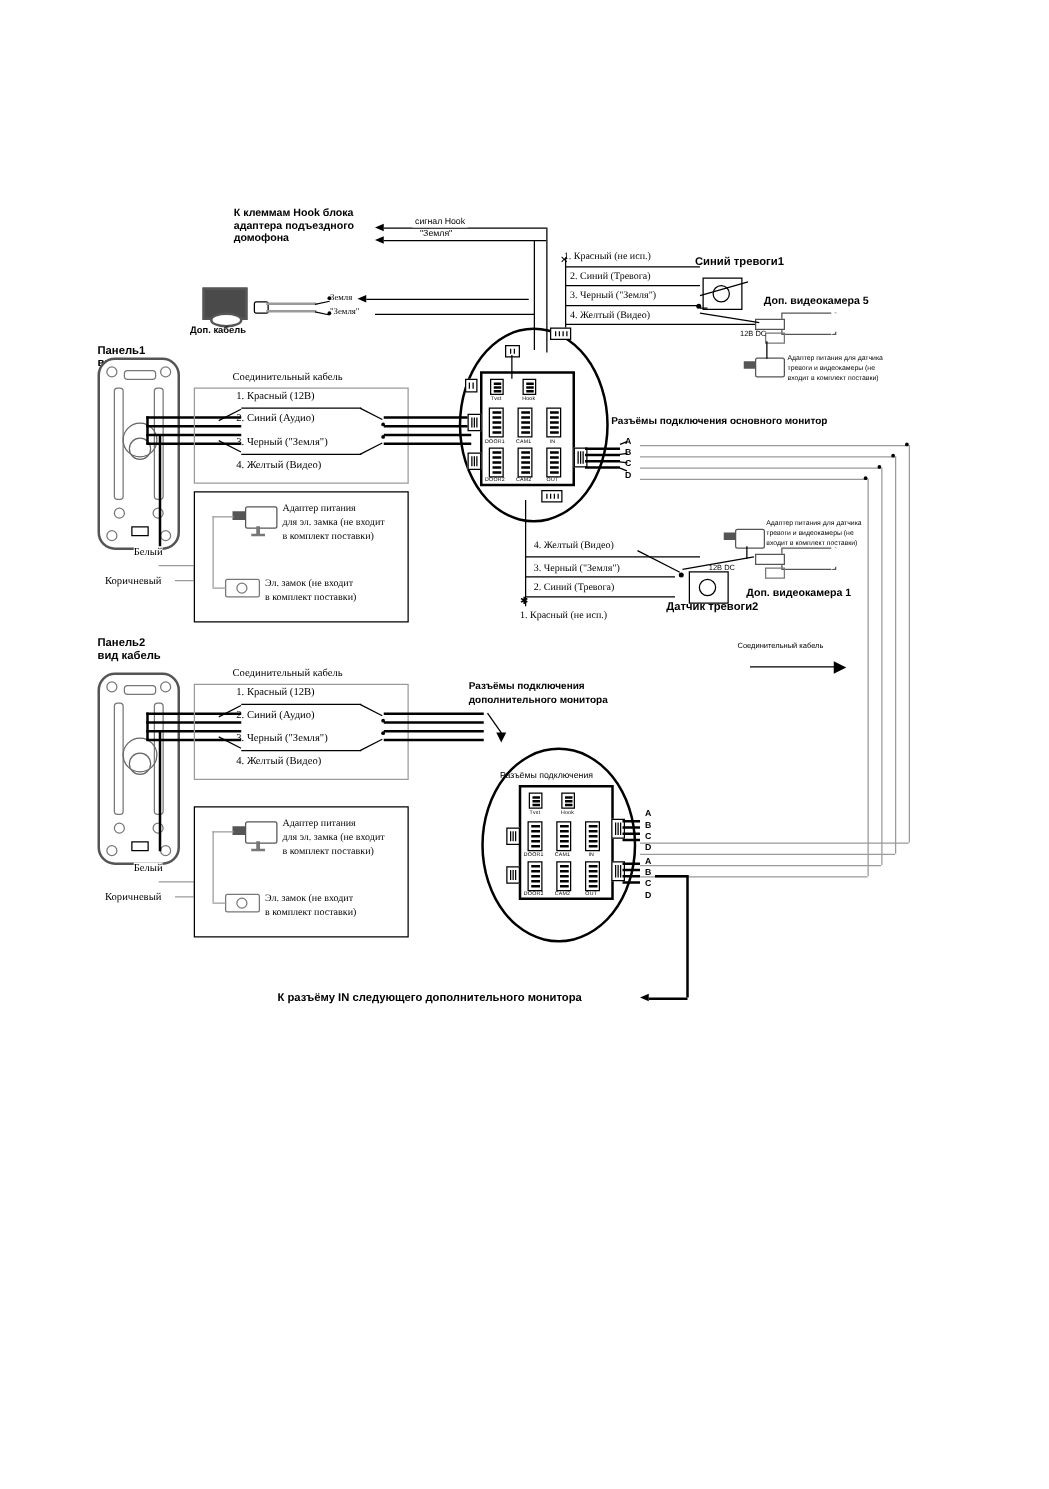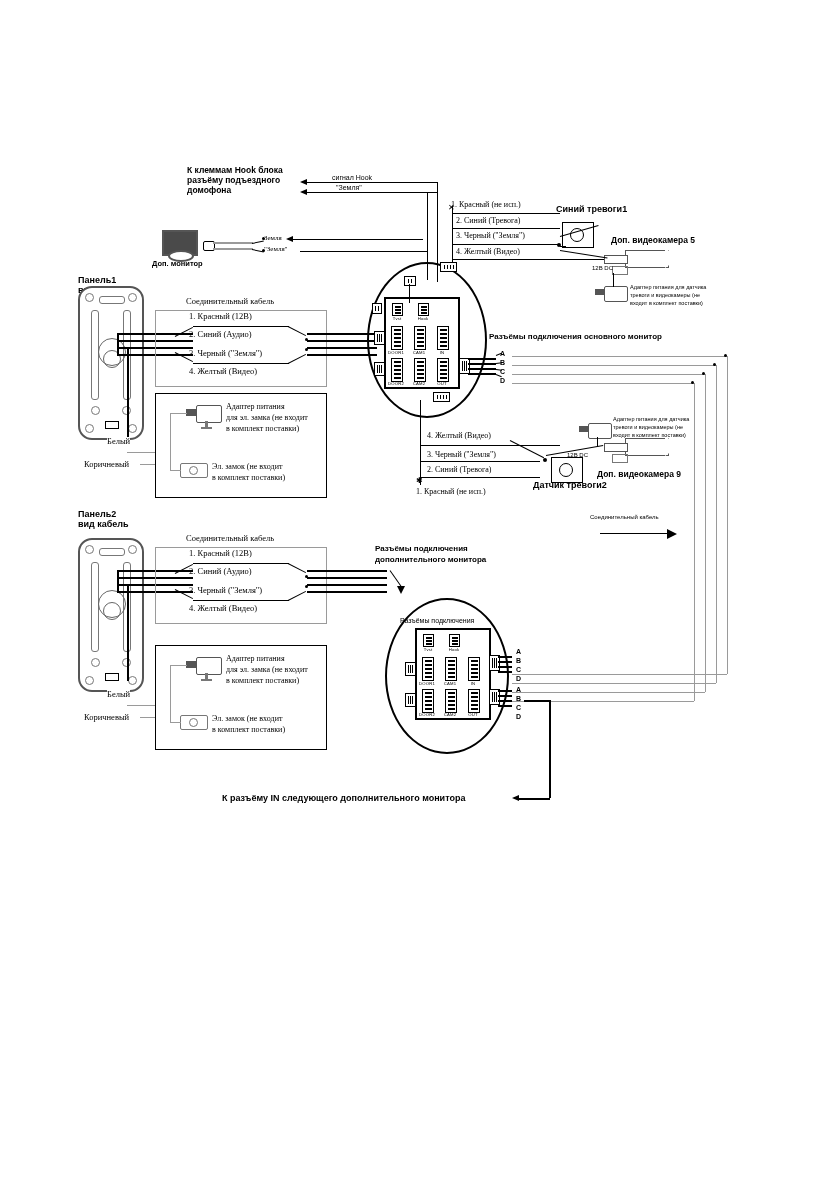--- a/index.html
+++ b/index.html
@@ -62,37 +62,37 @@
   .cam{position:absolute;border:1.5px solid #555;background:#fff;}
   .psu{position:absolute;border:1.5px solid #555;background:#fff;border-radius:2px;}
   .lockbox{position:absolute;border:1.5px solid #777;background:#fff;border-radius:2px;}
 </style>
 </head>
 <body>
 
 <div id="page">
 
   <div class="txt bold" style="left:187px;top:166px;font-size:8.5px;">К клеммам Hook блока
-разъёму подъездного
+адаптера подъездного
 домофона</div>
 
   <div class="hl" style="left:307px;top:182px;width:130px;"></div>
   <div class="arrL" style="left:300px;top:179px;"></div>
   <div class="txt" style="left:330px;top:174px;font-size:7px;background:#fff;padding:0 2px;">сигнал Hook</div>
 
   <div class="hl" style="left:307px;top:192px;width:130px;"></div>
   <div class="arrL" style="left:300px;top:189px;"></div>
   <div class="txt" style="left:334px;top:184px;font-size:7px;background:#fff;padding:0 2px;">"Земля"</div>
 
   <div class="vl" style="left:437px;top:182px;height:100px;"></div>
   <div class="vl" style="left:427px;top:192px;height:88px;"></div>
 
   <div class="mon" style="left:162px;top:230px;width:32px;height:22px;"></div>
   <div class="monstand" style="left:168px;top:250px;width:22px;height:8px;"></div>
-  <div class="txt bold" style="left:152px;top:260px;font-size:7.5px;">Доп. монитор</div>
+  <div class="txt bold" style="left:152px;top:260px;font-size:7.5px;">Доп. кабель</div>
 
   <div class="plug" style="left:203px;top:241px;width:10px;height:8px;border-radius:2px;"></div>
   <div class="hlg" style="left:213px;top:242px;width:40px;height:2px;"></div>
   <div class="hlg" style="left:213px;top:248px;width:40px;height:2px;"></div>
   <div class="hl" style="left:252px;top:243px;width:12px;transform:rotate(-12deg);transform-origin:left center;"></div>
   <div class="hl" style="left:252px;top:249px;width:12px;transform:rotate(12deg);transform-origin:left center;"></div>
 
   <div class="txt serif" style="left:264px;top:234px;font-size:7px;">Земля</div>
   <div class="hl" style="left:293px;top:239px;width:130px;"></div>
   <div class="arrL" style="left:286px;top:236px;"></div>
@@ -327,21 +327,21 @@
   <div class="hl" style="left:420px;top:445px;width:140px;"></div>
   <div class="hl" style="left:420px;top:461px;width:120px;"></div>
   <div class="hl" style="left:420px;top:477px;width:120px;"></div>
   <div class="vl" style="left:420px;top:400px;height:85px;"></div>
   <div class="txt" style="left:416px;top:476px;font-size:8px;">✱</div>
 
   <div class="txt bold" style="left:533px;top:480px;font-size:9px;">Датчик тревоги2</div>
   <div class="boxk" style="left:551px;top:457px;width:30px;height:24px;"></div>
   <div class="abs" style="left:559px;top:463px;width:12px;height:12px;border:1.5px solid #000;border-radius:50%;"></div>
 
-  <div class="txt bold" style="left:597px;top:470px;font-size:8.5px;">Доп. видеокамера 9</div>
+  <div class="txt bold" style="left:597px;top:470px;font-size:8.5px;">Доп. видеокамера 1</div>
   <div class="cam" style="left:625px;top:438px;width:42px;height:16px;"></div>
   <div class="abs" style="left:665px;top:436px;width:0;height:0;border-top:10px solid transparent;border-bottom:10px solid transparent;border-left:14px solid #fff;"></div>
   <div class="abs" style="left:604px;top:443px;width:22px;height:7px;background:#fff;border:1.5px solid #555;"></div>
   <div class="abs" style="left:612px;top:454px;width:14px;height:7px;border:1.5px solid #777;"></div>
   <div class="txt" style="left:567px;top:452px;font-size:6px;">12В DC</div>
 
   <div class="psu" style="left:588px;top:423px;width:22px;height:14px;"></div>
   <div class="abs" style="left:579px;top:426px;width:9px;height:6px;background:#555;"></div>
   <div class="txt" style="left:613px;top:416px;font-size:5.5px;line-height:1.45;">Адаптер питания для датчика
 тревоги и видеокамеры (не

